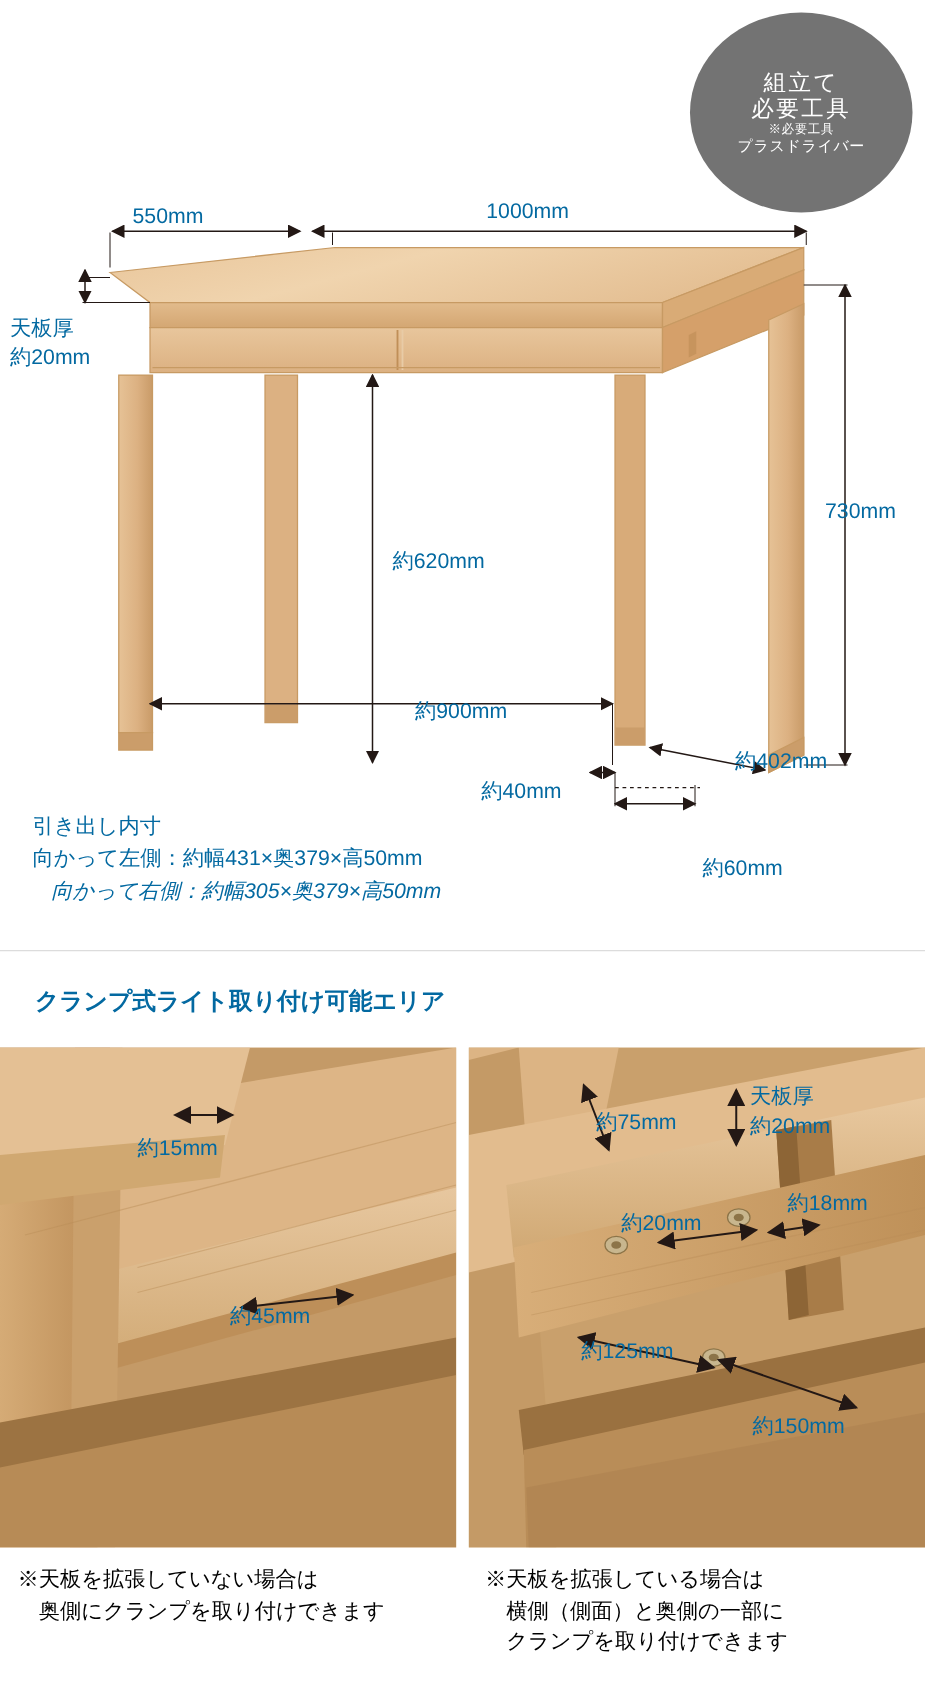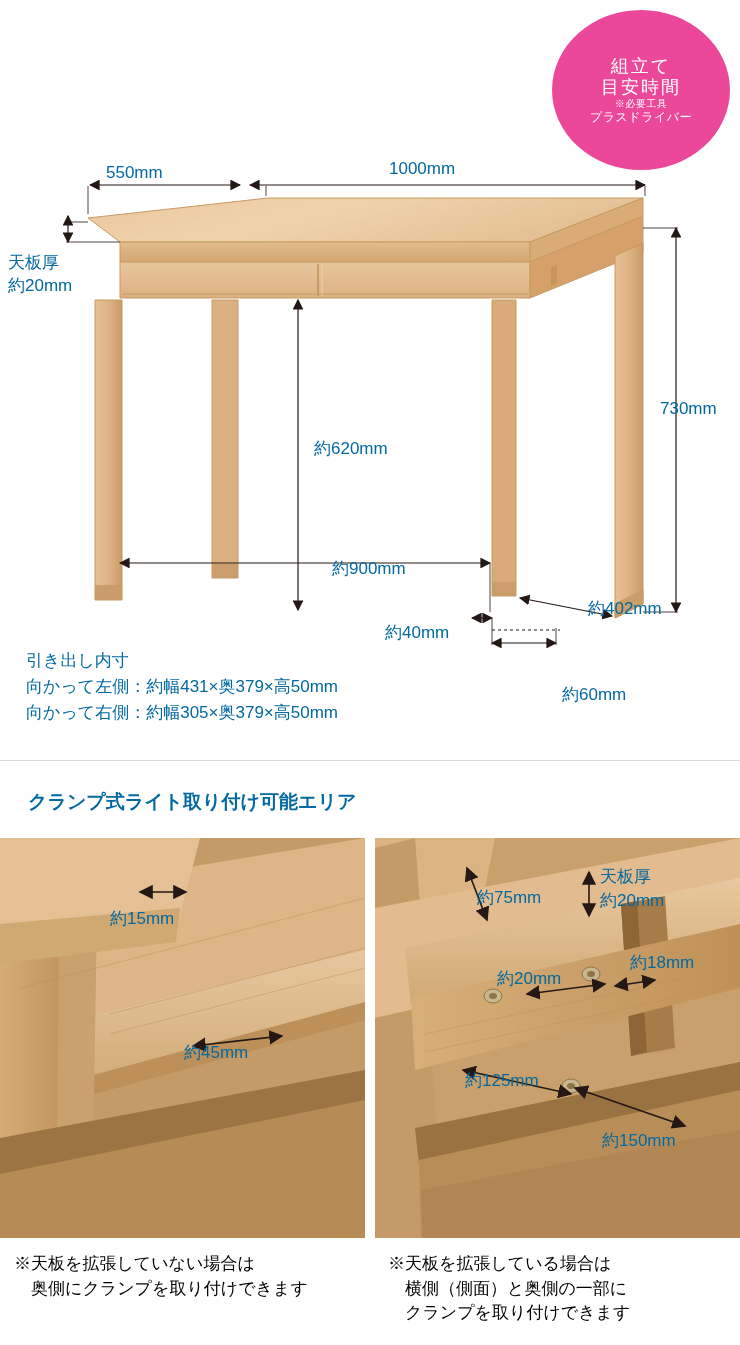--- a/index.html
+++ b/index.html
@@ -27,21 +27,21 @@
   }
 
   
   #badge {
     position: absolute;
     left: 552px;
     top: 10px;
     width: 178px;
     height: 160px;
     border-radius: 50%;
-    background: #ec4899;
+    background: #737373;
     color: #ffffff;
     text-align: center;
     display: flex;
     flex-direction: column;
     align-items: center;
     justify-content: center;
     line-height: 1.18;
   }
   #badge .b1 { font-size: 18px; letter-spacing: 2px; }
   #badge .b2 { font-size: 18px; letter-spacing: 2px; }
@@ -77,21 +77,21 @@
     left: 0; top: 760px;
     width: 740px; height: 1px;
     background: #dcdcdc;
   }
 </style>
 </head>
 <body>
 
 <div id="badge">
   <div class="b1">組立て</div>
-  <div class="b2">目安時間</div>
+  <div class="b2">必要工具</div>
   <div class="b4">※必要工具</div>
   <div class="b5">プラスドライバー</div>
 </div>
 
 <svg class="abs" style="left:0;top:0;width:740px;height:760px" viewBox="0 0 740 760">
   <defs>
     <linearGradient id="topgrad" x1="0" y1="0" x2="1" y2="0.3">
       <stop offset="0%" stop-color="#e9c69b"></stop>
       <stop offset="45%" stop-color="#f0d4ae"></stop>
       <stop offset="100%" stop-color="#e4bf93"></stop>
@@ -184,21 +184,21 @@
 <div class="lbl" style="left:8px; top:275px;">約20mm</div>
 <div class="lbl" style="left:660px; top:398px;">730mm</div>
 <div class="lbl" style="left:314px; top:438px;">約620mm</div>
 <div class="lbl" style="left:332px; top:558px;text-align:center;">約900mm</div>
 <div class="lbl" style="left:385px; top:622px;">約40mm</div>
 <div class="lbl" style="left:588px; top:598px;">約402mm</div>
 <div class="lbl" style="left:562px; top:648px;margin-top:36px;">約60mm</div>
 
 <div class="lbl" style="left:26px; top:650px;">引き出し内寸</div>
 <div class="lbl" style="left:26px; top:676px;">向かって左側：約幅431×奥379×高50mm</div>
-<div class="lbl" style="left:26px; top:702px;">向かって右側：約幅305×奥379×高50mm</div>
+<div class="lbl" style="left:41px; top:702px;font-style:italic;">向かって右側：約幅305×奥379×高50mm</div>
 
 <div class="divider"></div>
 
 <div class="lbl" style="left:28px; top:790px; font-size:19px; font-weight:bold;">クランプ式ライト取り付け可能エリア</div>
 
 <div id="panel-left">
   <svg width="365" height="400" viewBox="0 0 365 400">
     <defs>
       <linearGradient id="lw1" x1="0" y1="0" x2="0" y2="1">
         <stop offset="0%" stop-color="#e7c79f"></stop>

